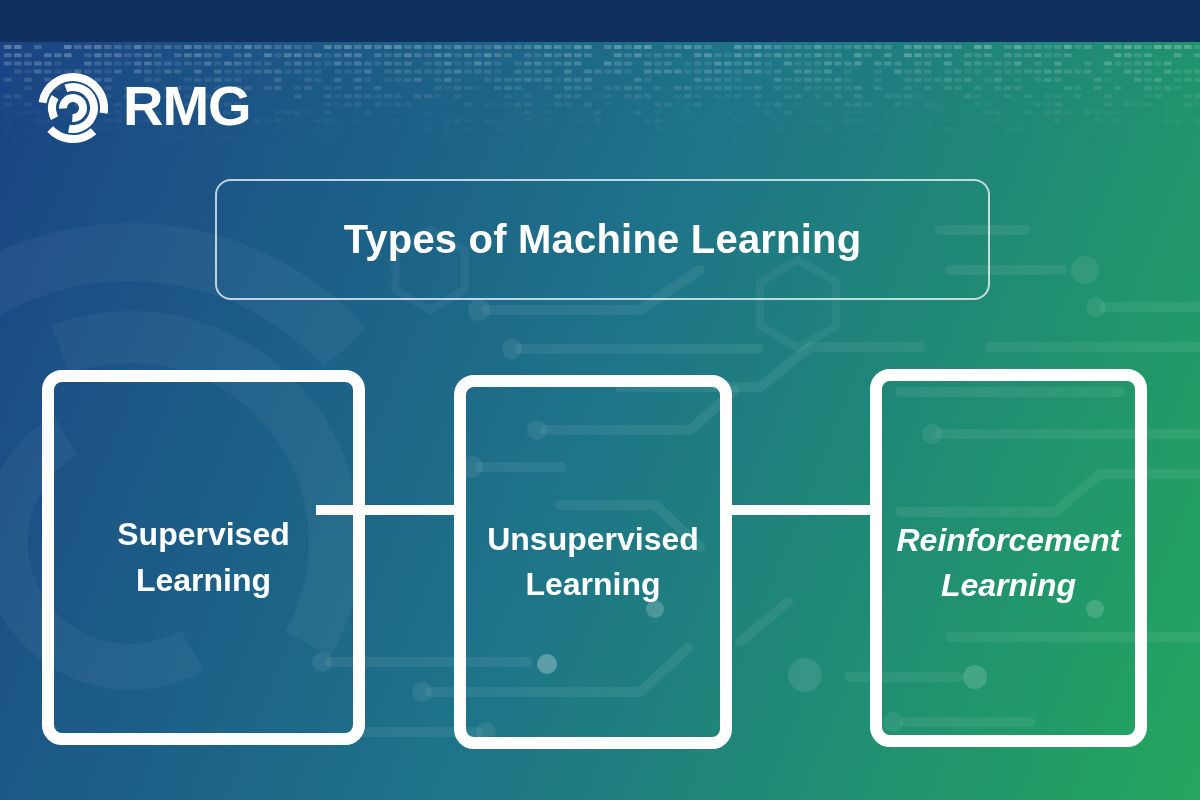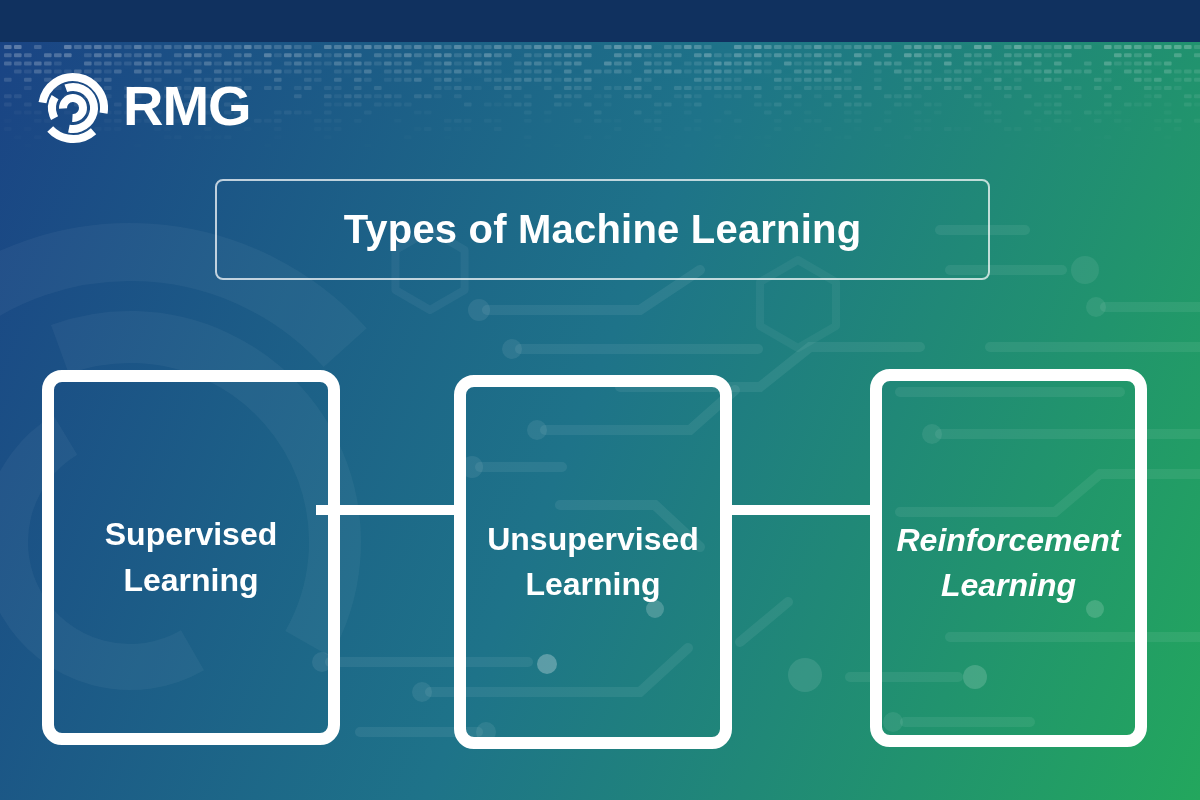--- a/index.html
+++ b/index.html
@@ -19,42 +19,42 @@
     position: absolute; left: 38px; top: 30px;
     display: flex; align-items: center; gap: 15px; color: #ffffff; z-index: 5;
   }
   .logo-text {
     font-size: 56px; font-weight: bold; letter-spacing: -1px; line-height: 1;
     transform: translateY(-2px);
   }
 
   
   .title-box {
-    position: absolute; left: 215px; top: 137px; width: 775px; height: 101px;
+    position: absolute; left: 215px; top: 137px; width: 775px; height: 121px;
     box-sizing: border-box;
     border: 2px solid rgba(255,255,255,0.72);
-    border-radius: 8px;
+    border-radius: 16px;
     display: flex; align-items: center; justify-content: center;
     z-index: 4;
   }
   .title-text {
     color: #ffffff; font-size: 40px; font-weight: bold; letter-spacing: 0.2px;
   }
 
   
   .node {
     position: absolute; box-sizing: border-box;
     border: 12px solid #ffffff; border-radius: 20px;
     background: transparent;
     display: flex; flex-direction: column; align-items: center; justify-content: center;
     text-align: center; color: #ffffff;
     font-size: 32px; font-weight: bold; line-height: 1.42;
     z-index: 3;
   }
-  .node-1 { left: 42px;  top: 328px; width: 298px; height: 375px; }
+  .node-1 { left: 42px;  top: 328px; width: 323px; height: 375px; }
   .node-2 { left: 454px; top: 333px; width: 278px; height: 374px; }
   .node-3 { left: 870px; top: 327px; width: 277px; height: 378px; padding-top: 10px; font-style: italic; }
   .node-line { display: block; }
 
   
   .connector { position: absolute; top: 463px; height: 10px; background: #ffffff; z-index: 2; }
   .connector-1 { left: 316px; width: 142px; }
   .connector-2 { left: 728px; width: 146px; }
 </style>
 </head>

